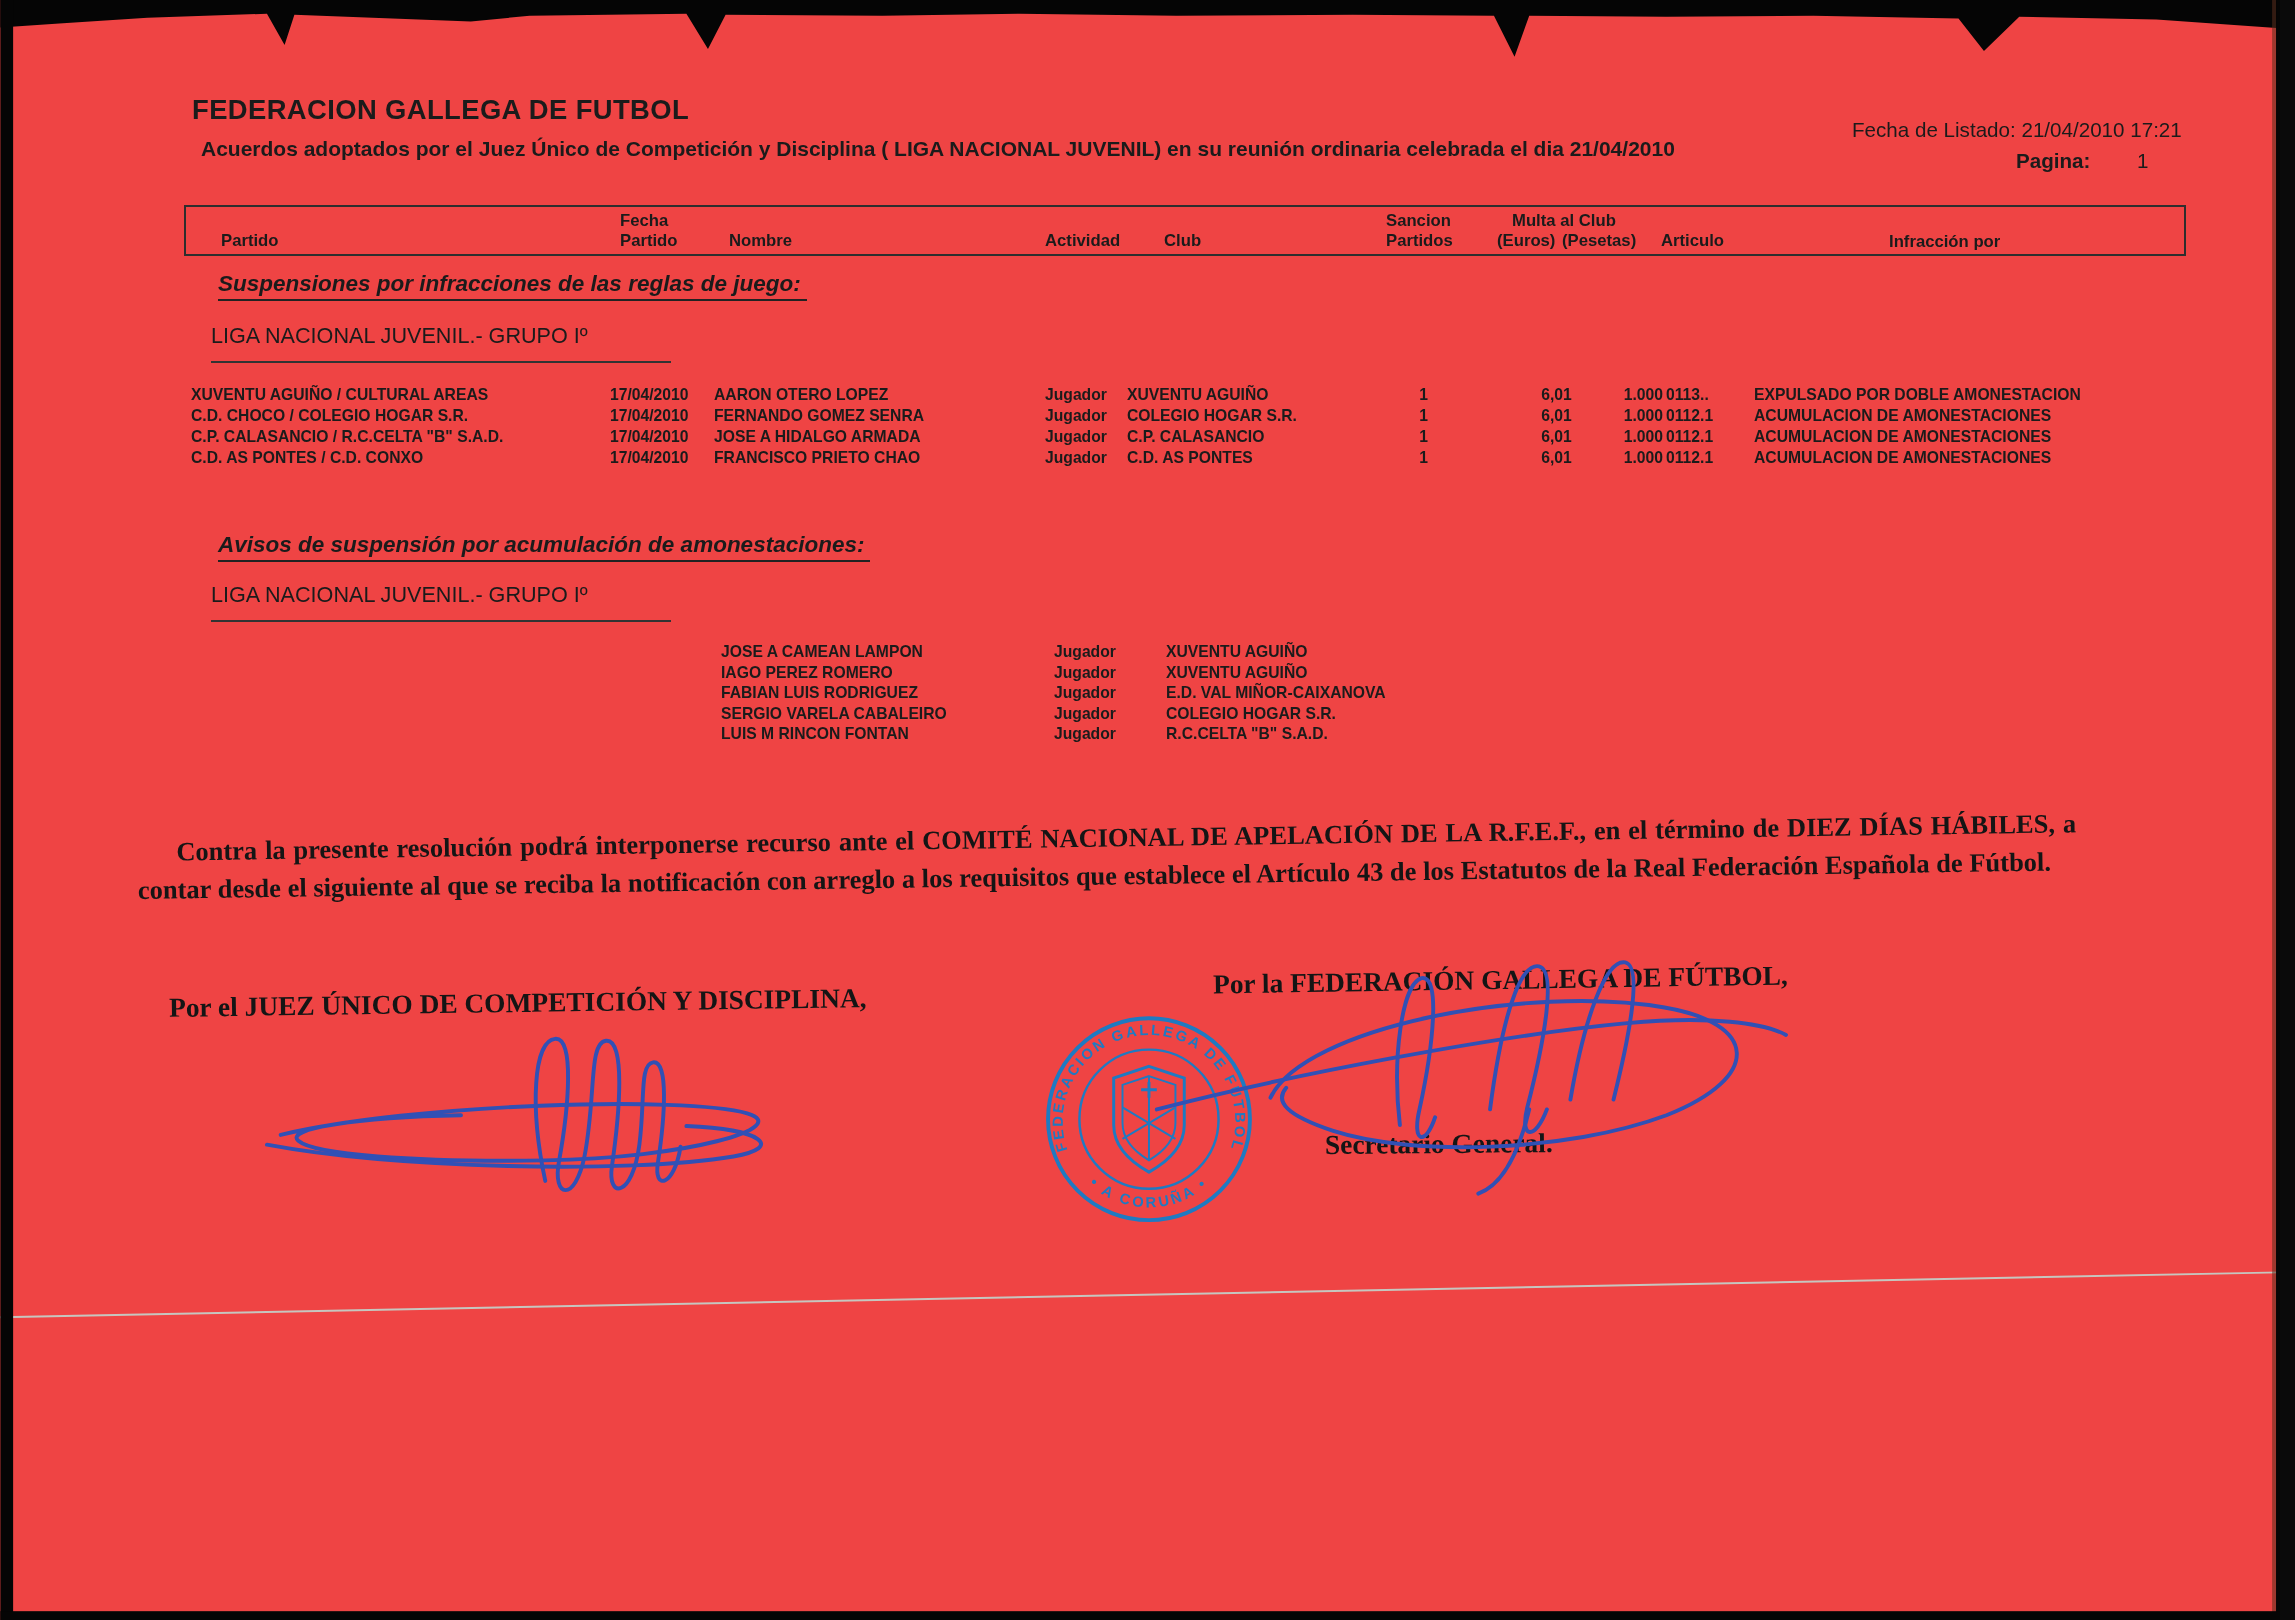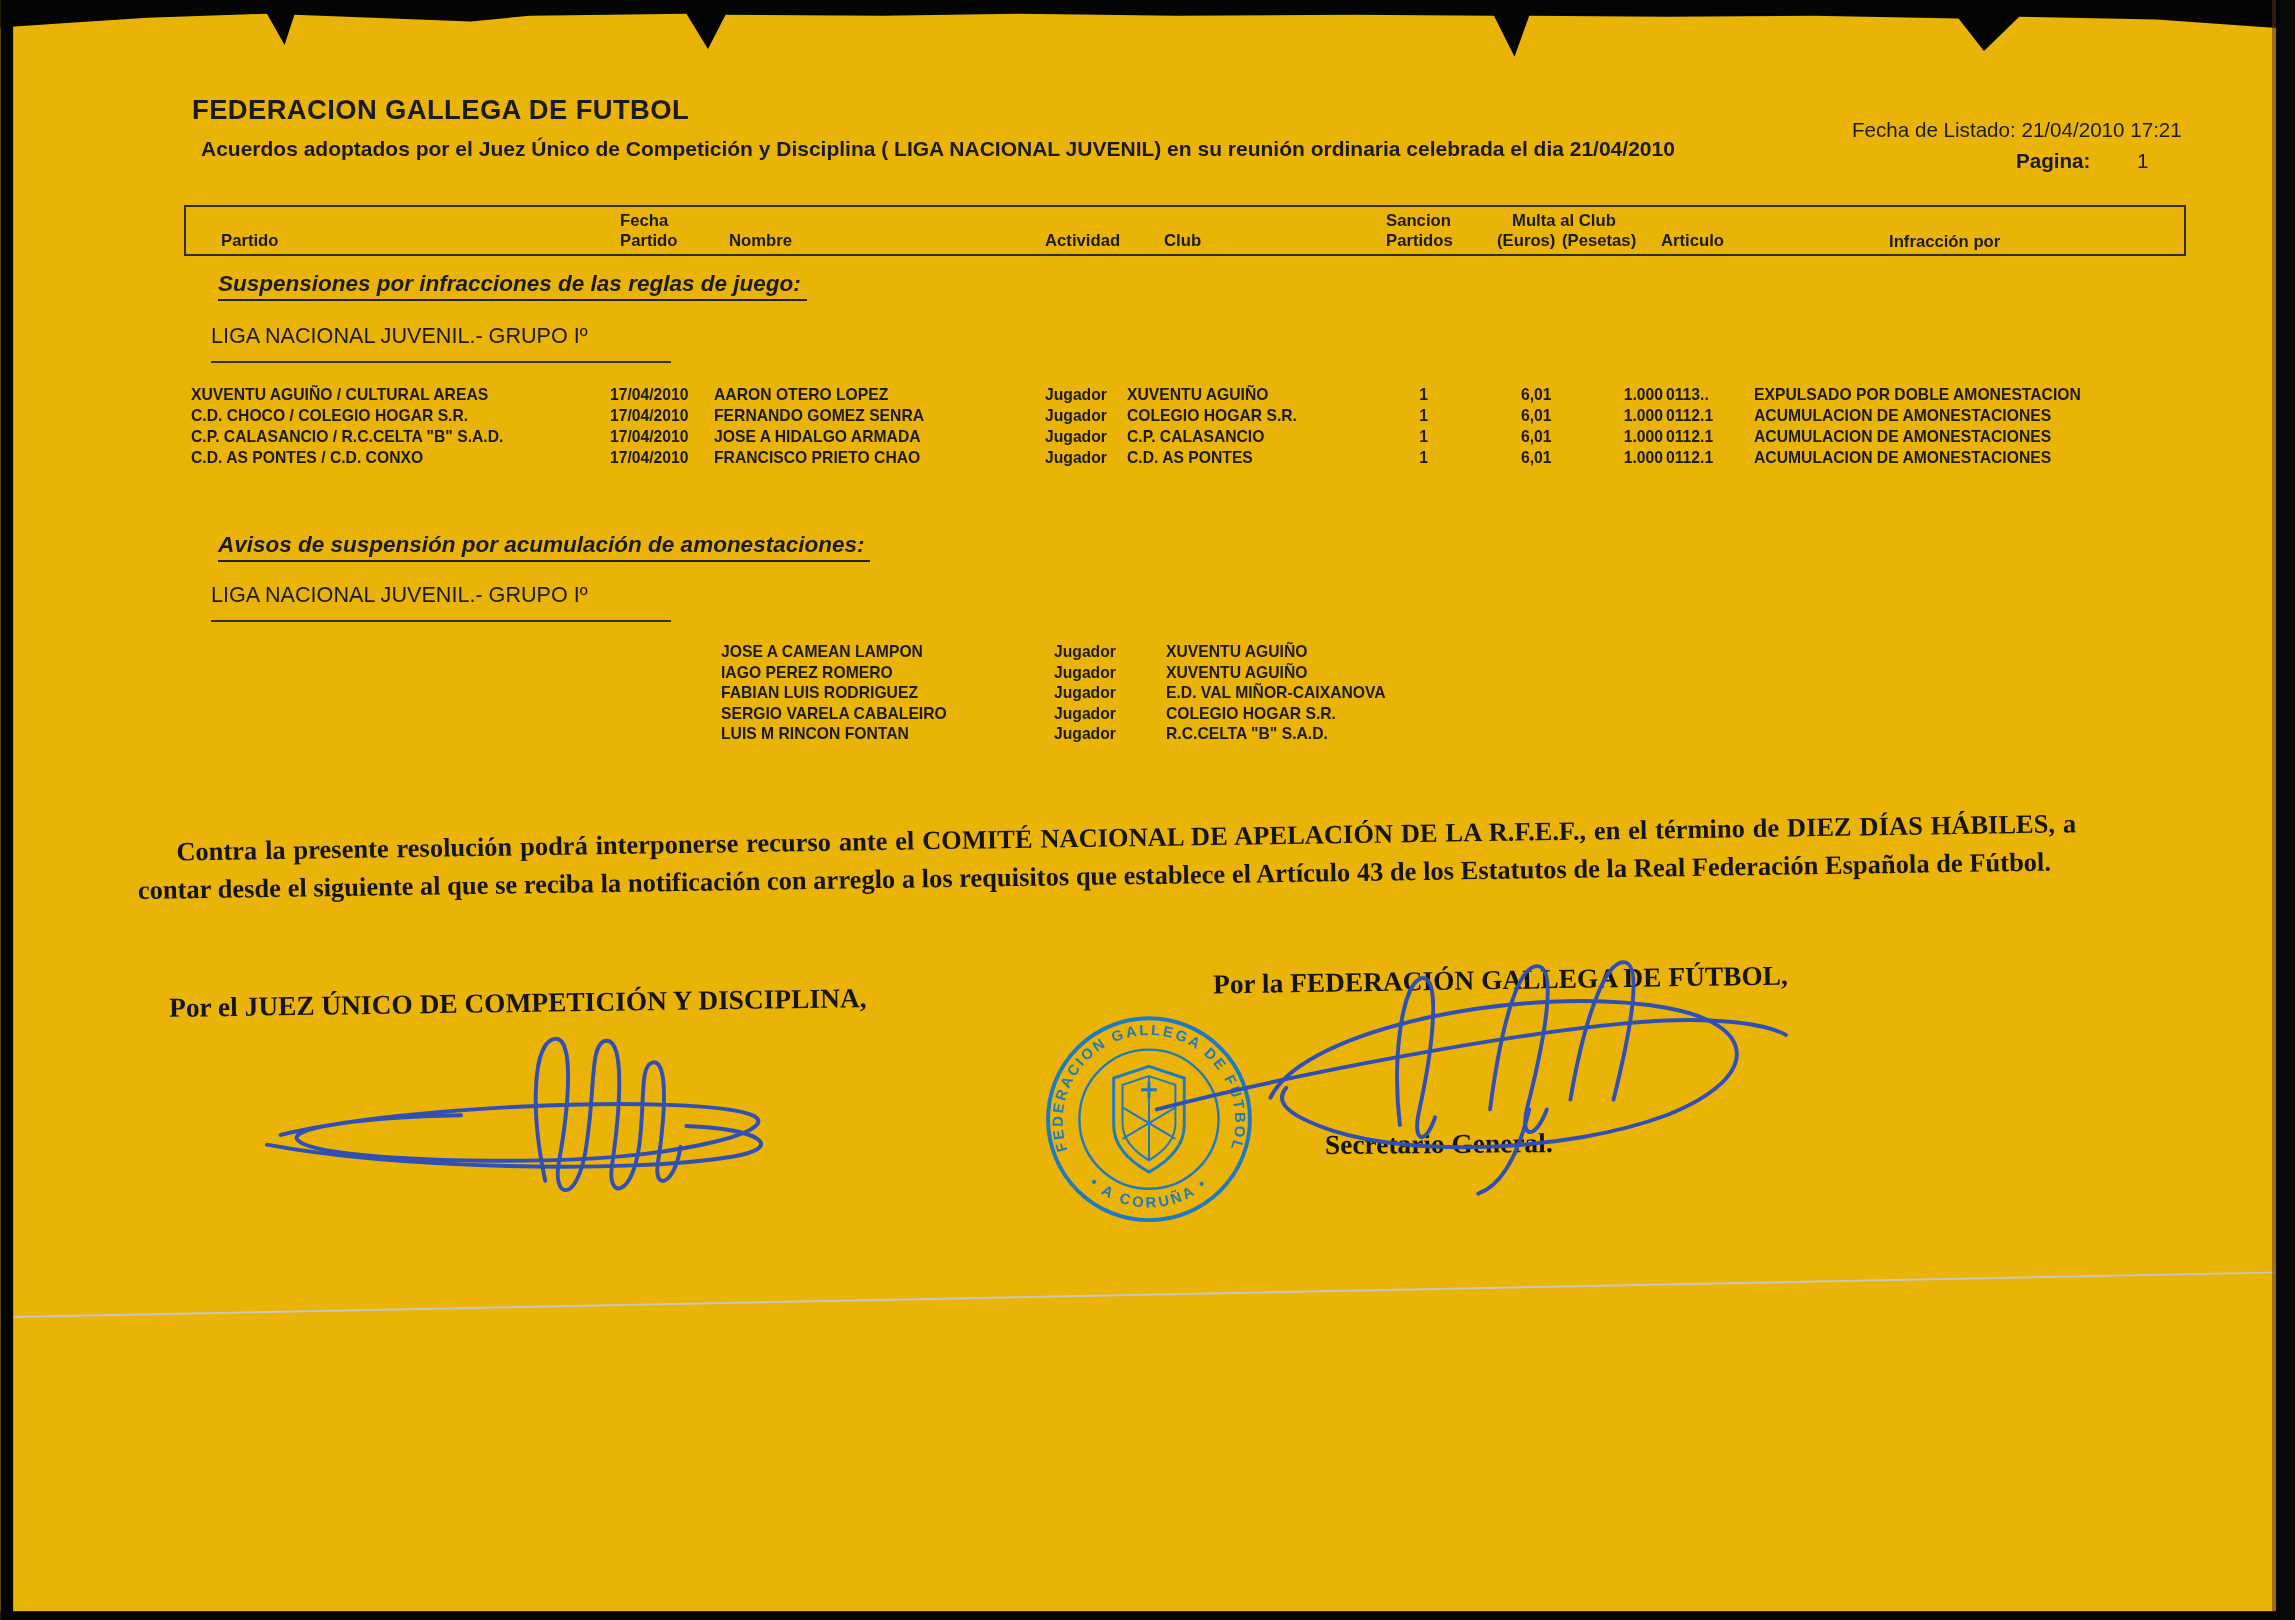--- a/index.html
+++ b/index.html
@@ -1,18 +1,18 @@
 <!DOCTYPE html>
 <html><head>
 <meta charset="utf-8">
 <style>
   html,body{margin:0;padding:0;background:#0a0a0a;}
   .page{
     position:relative;width:2280px;height:1620px;overflow:hidden;
-    background:#eab308;
+    background:#ef4444;
     font-family:"Liberation Sans",sans-serif;color:#1b1b1b;
   }
   .abs{position:absolute;white-space:nowrap;}
 
   
   .doc-title{left:192px;top:94px;font-size:27.4px;font-weight:bold;letter-spacing:0.4px;}
   .doc-subtitle{left:201px;top:137px;font-size:21px;font-weight:bold;}
   .fecha-listado{left:1852px;top:118px;font-size:20.6px;}
   .pagina-label{left:2016px;top:149px;font-size:20.6px;font-weight:bold;text-align:right;}
   .pagina-value{left:2137px;top:149px;font-size:20.6px;}
@@ -28,21 +28,21 @@
   
   .rows{position:absolute;left:0;width:2296px;}
   .srow{position:relative;height:21px;font-size:15.7px;font-weight:bold;}
   .srow span{position:absolute;white-space:nowrap;}
   .c-partido{left:191px;}
   .c-fecha{left:610px;}
   .c-nombre{left:714px;}
   .c-actividad{left:1045px;}
   .c-club{left:1127px;}
   .c-sancion{left:1409px;width:29px;text-align:center;}
-  .c-euros{left:1521px;width:71px;text-align:left;}
+  .c-euros{left:1521px;width:71px;text-align:center;}
   .c-pesetas{left:1592px;width:71px;text-align:right;}
   .c-articulo{left:1666px;}
   .c-infraccion{left:1754px;}
   .arow{position:relative;height:20.6px;font-size:15.7px;font-weight:bold;}
   .arow span{position:absolute;white-space:nowrap;}
   .a-nombre{left:721px;}
   .a-actividad{left:1054px;}
   .a-club{left:1166px;}
 
   

